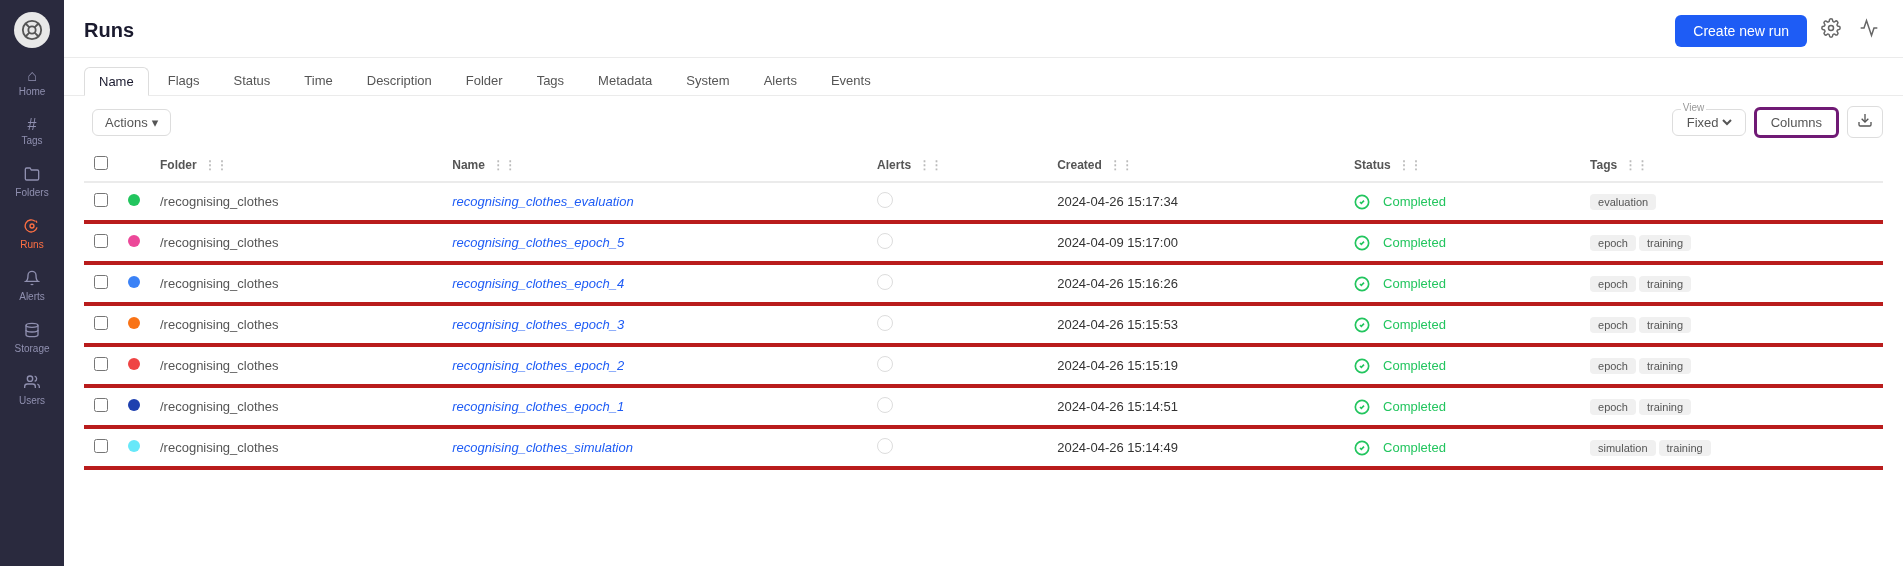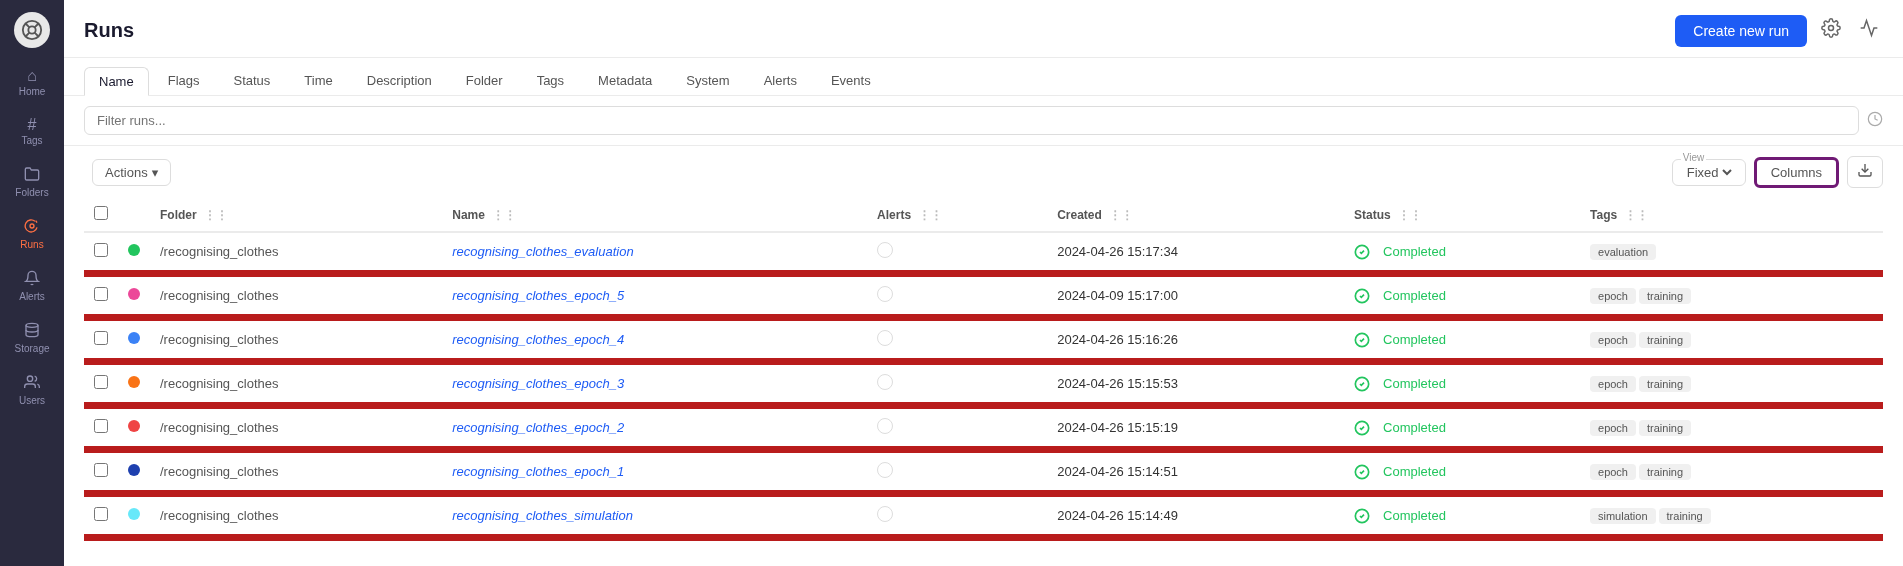--- a/index.html
+++ b/index.html
@@ -125,21 +125,21 @@
     
     .table-container { flex: 1; overflow-y: auto; padding: 0 20px 10px 20px; }
     table { width: 100%; border-collapse: collapse; }
     thead tr { border-bottom: 2px solid #ebebeb; }
     th {
       padding: 8px 10px; text-align: left; font-size: 12px;
       font-weight: 600; color: #555; white-space: nowrap;
       position: relative;
     }
     th .col-drag { color: #bbb; font-size: 12px; margin-left: 4px; cursor: col-resize; }
-    tbody tr { border-bottom: 7px solid #b91c1c; }
+    tbody tr { border-bottom: 4px solid #b91c1c; }
     td { padding: 9px 10px; font-size: 13px; color: #333; }
 
     .checkbox-cell { width: 30px; }
     .dot-cell { width: 30px; }
     .color-dot { width: 12px; height: 12px; border-radius: 50%; display: inline-block; }
 
     .folder-text { color: #555; font-size: 13px; }
     .run-link { color: #1e5cf5; text-decoration: none; font-size: 13px; font-style: italic; }
 
     .status-badge {
@@ -269,29 +269,20 @@
     <div class="tab">Time</div>
     <div class="tab">Description</div>
     <div class="tab">Folder</div>
     <div class="tab">Tags</div>
     <div class="tab">Metadata</div>
     <div class="tab">System</div>
     <div class="tab">Alerts</div>
     <div class="tab">Events</div>
   </div>
 
-  <div class="filter-bar">
-    <input class="filter-input" type="text" placeholder="Filter runs..." style="">
-    <span class="filter-icon">
-      <svg width="16" height="16" viewBox="0 0 24 24" fill="none" stroke="#aaa" stroke-width="1.8">
-        <circle cx="12" cy="12" r="10"></circle>
-        <polyline points="12 6 12 12 16 14"></polyline>
-      </svg>
-    </span>
-  </div>
 
   <div class="table-toolbar">
     <button class="btn-actions">
       <span>Actions</span>
       <span>▾</span>
     </button>
     <div class="toolbar-right">
       <div class="view-selector">
         <span class="view-label">View</span>
         <div class="select-wrapper">

